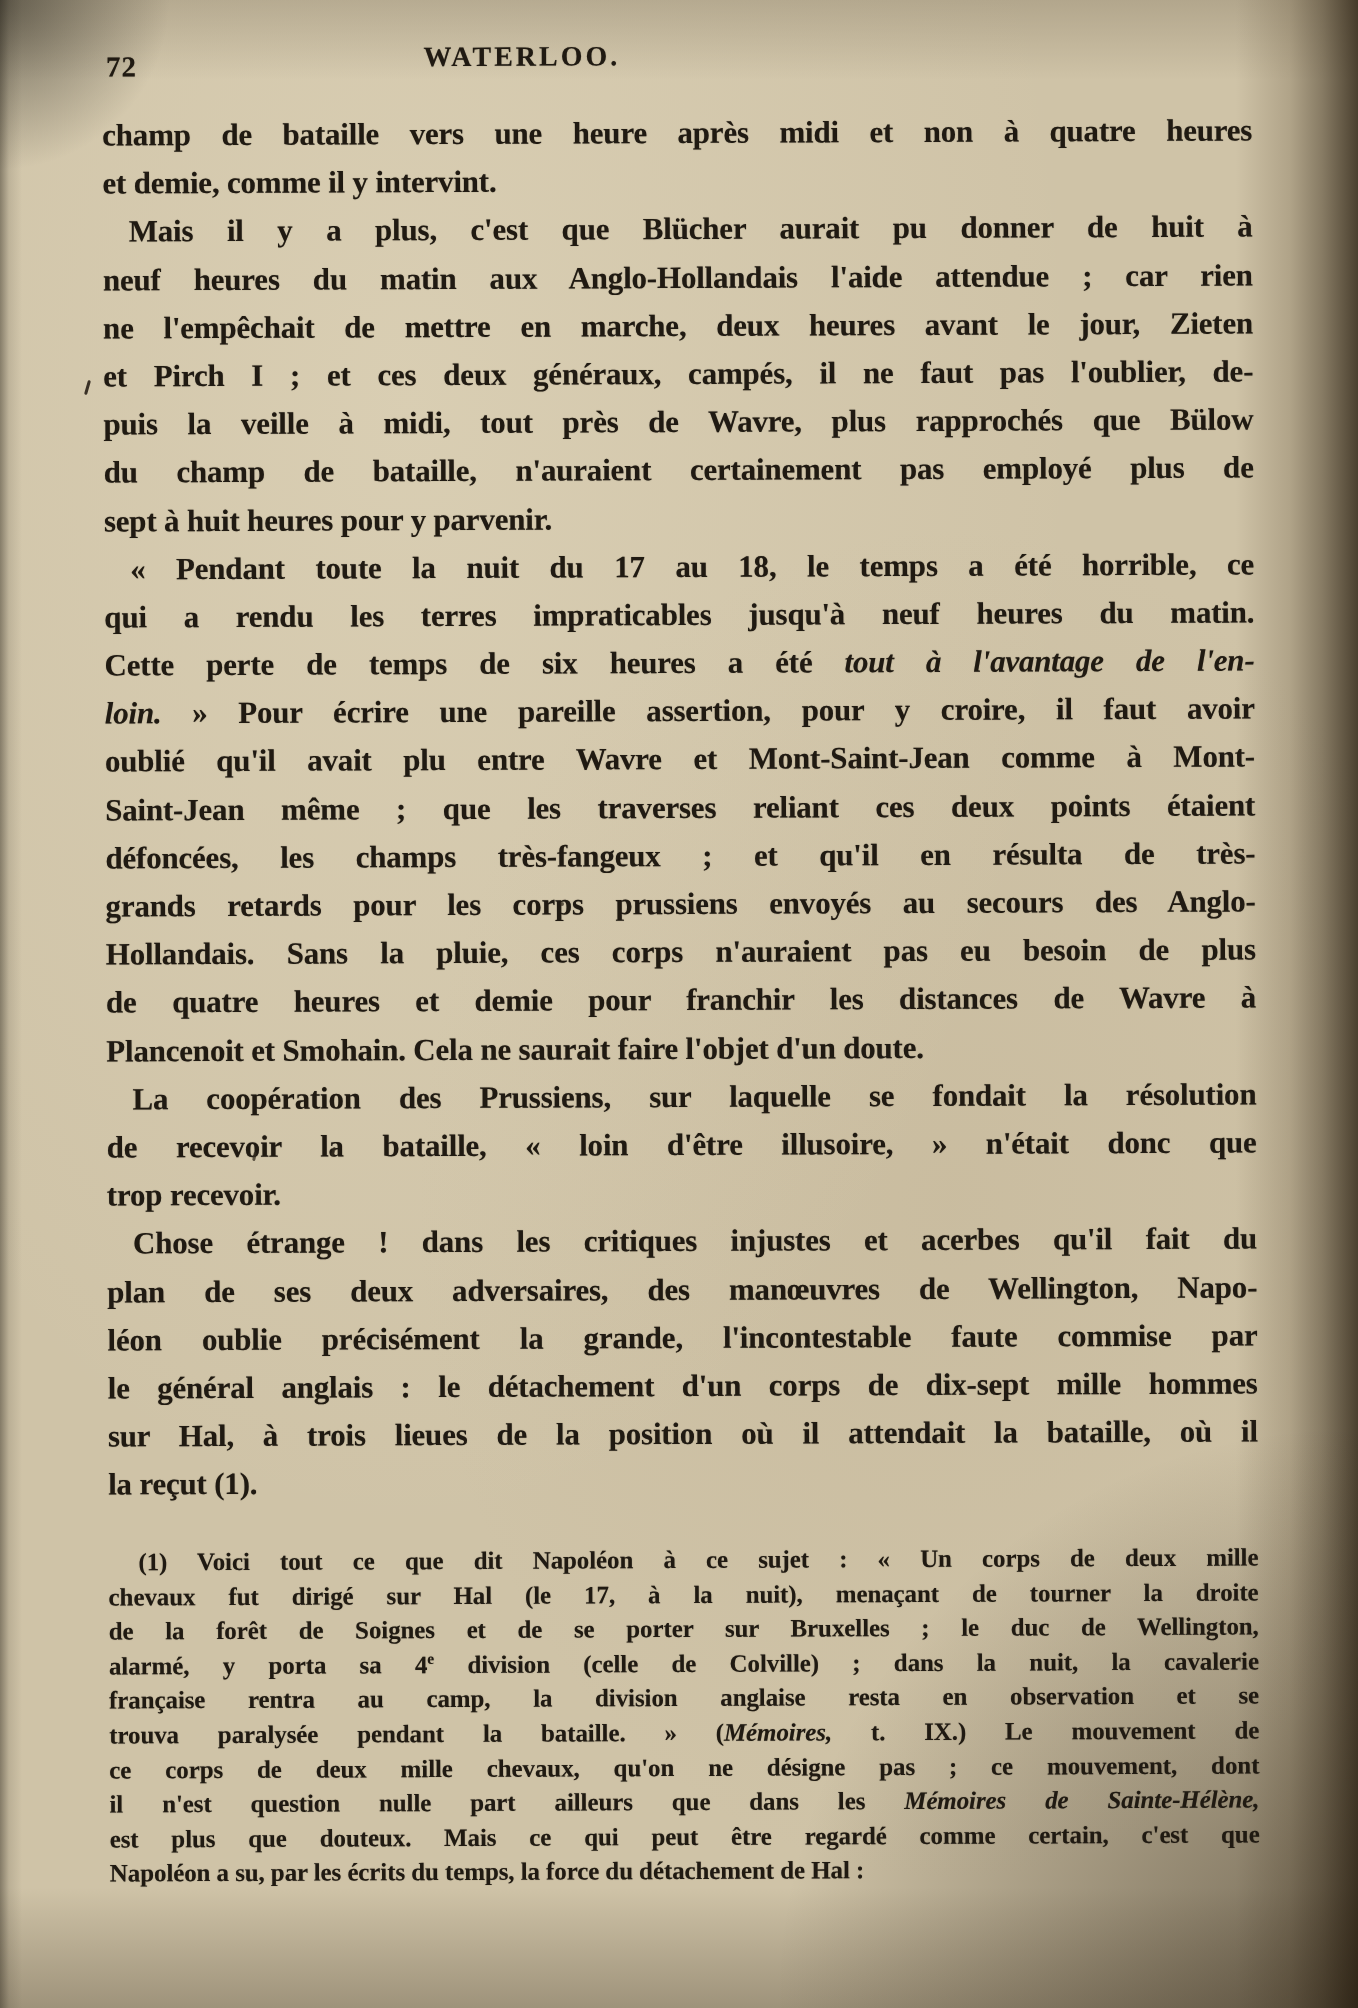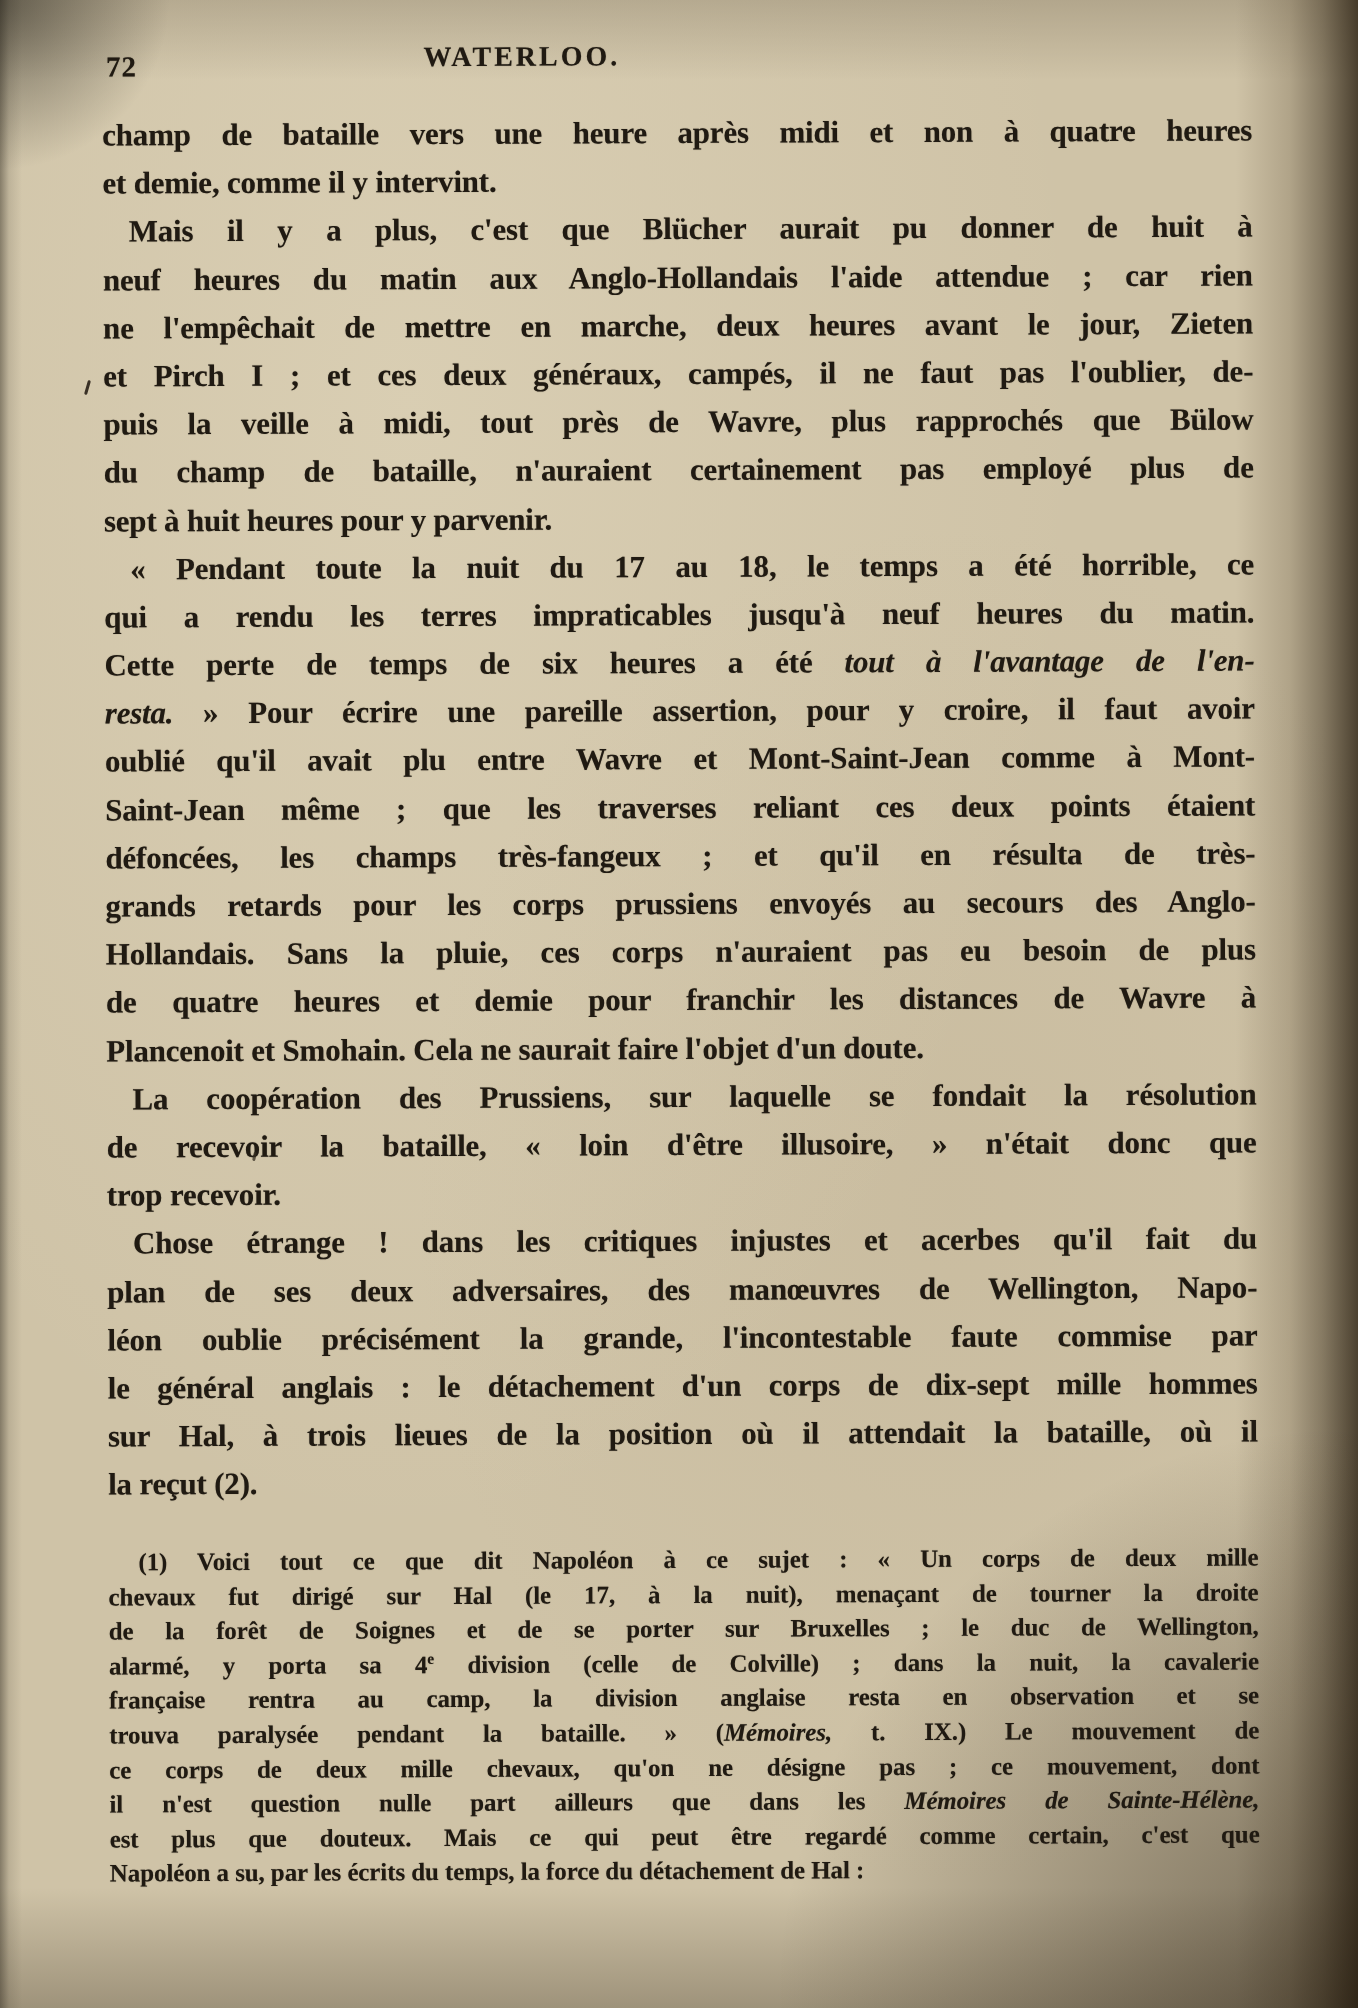--- a/index.html
+++ b/index.html
@@ -87,37 +87,37 @@
         <div class="line indent"><span>Mais il y a plus, c'est que Blücher aurait pu donner de huit à</span></div>
         <div class="line"><span>neuf heures du matin aux Anglo-Hollandais l'aide attendue ; car rien</span></div>
         <div class="line"><span>ne l'empêchait de mettre en marche, deux heures avant le jour, Zieten</span></div>
         <div class="line"><span>et Pirch I ; et ces deux généraux, campés, il ne faut pas l'oublier, de-</span></div>
         <div class="line"><span>puis la veille à midi, tout près de Wavre, plus rapprochés que Bülow</span></div>
         <div class="line"><span>du champ de bataille, n'auraient certainement pas employé plus de</span></div>
         <div class="line last"><span>sept à huit heures pour y parvenir.</span></div>
         <div class="line indent"><span>« Pendant toute la nuit du 17 au 18, le temps a été horrible, ce</span></div>
         <div class="line"><span>qui a rendu les terres impraticables jusqu'à neuf heures du matin.</span></div>
         <div class="line"><span>Cette perte de temps de six heures a été </span><span class="it">tout à l'avantage de l'en-</span></div>
-        <div class="line"><span class="it">resta.</span><span> » Pour écrire une pareille assertion, pour y croire, il faut avoir</span></div>
+        <div class="line"><span class="it">loin.</span><span> » Pour écrire une pareille assertion, pour y croire, il faut avoir</span></div>
         <div class="line"><span>oublié qu'il avait plu entre Wavre et Mont-Saint-Jean comme à Mont-</span></div>
         <div class="line"><span>Saint-Jean même ; que les traverses reliant ces deux points étaient</span></div>
         <div class="line"><span>défoncées, les champs très-fangeux ; et qu'il en résulta de très-</span></div>
         <div class="line"><span>grands retards pour les corps prussiens envoyés au secours des Anglo-</span></div>
         <div class="line"><span>Hollandais. Sans la pluie, ces corps n'auraient pas eu besoin de plus</span></div>
         <div class="line"><span>de quatre heures et demie pour franchir les distances de Wavre à</span></div>
         <div class="line last"><span>Plancenoit et Smohain. Cela ne saurait faire l'objet d'un doute.</span></div>
         <div class="line indent"><span>La coopération des Prussiens, sur laquelle se fondait la résolution</span></div>
         <div class="line"><span>de recevoir la bataille, « loin d'être illusoire, » n'était donc que</span></div>
         <div class="line last"><span>trop recevoir.</span></div>
         <div class="line indent"><span>Chose étrange ! dans les critiques injustes et acerbes qu'il fait du</span></div>
         <div class="line"><span>plan de ses deux adversaires, des manœuvres de Wellington, Napo-</span></div>
         <div class="line"><span>léon oublie précisément la grande, l'incontestable faute commise par</span></div>
         <div class="line"><span>le général anglais : le détachement d'un corps de dix-sept mille hommes</span></div>
         <div class="line"><span>sur Hal, à trois lieues de la position où il attendait la bataille, où il</span></div>
-        <div class="line last"><span>la reçut (2).</span></div>
+        <div class="line last"><span>la reçut (1).</span></div>
       </div>
     <div class="foottext" id="footnote-text">
         <div class="line indent"><span>(1) Voici tout ce que dit Napoléon à ce sujet : « Un corps de deux mille</span></div>
         <div class="line"><span>chevaux fut dirigé sur Hal (le 17, à la nuit), menaçant de tourner la droite</span></div>
         <div class="line"><span>de la forêt de Soignes et de se porter sur Bruxelles ; le duc de Wellington,</span></div>
         <div class="line"><span>alarmé, y porta sa 4</span><sup>e</sup><span> division (celle de Colville) ; dans la nuit, la cavalerie</span></div>
         <div class="line"><span>française rentra au camp, la division anglaise resta en observation et se</span></div>
         <div class="line"><span>trouva paralysée pendant la bataille. » (</span><span class="it">Mémoires,</span><span> t. IX.) Le mouvement de</span></div>
         <div class="line"><span>ce corps de deux mille chevaux, qu'on ne désigne pas ; ce mouvement, dont</span></div>
         <div class="line"><span>il n'est question nulle part ailleurs que dans les </span><span class="it">Mémoires de Sainte-Hélène,</span></div>

